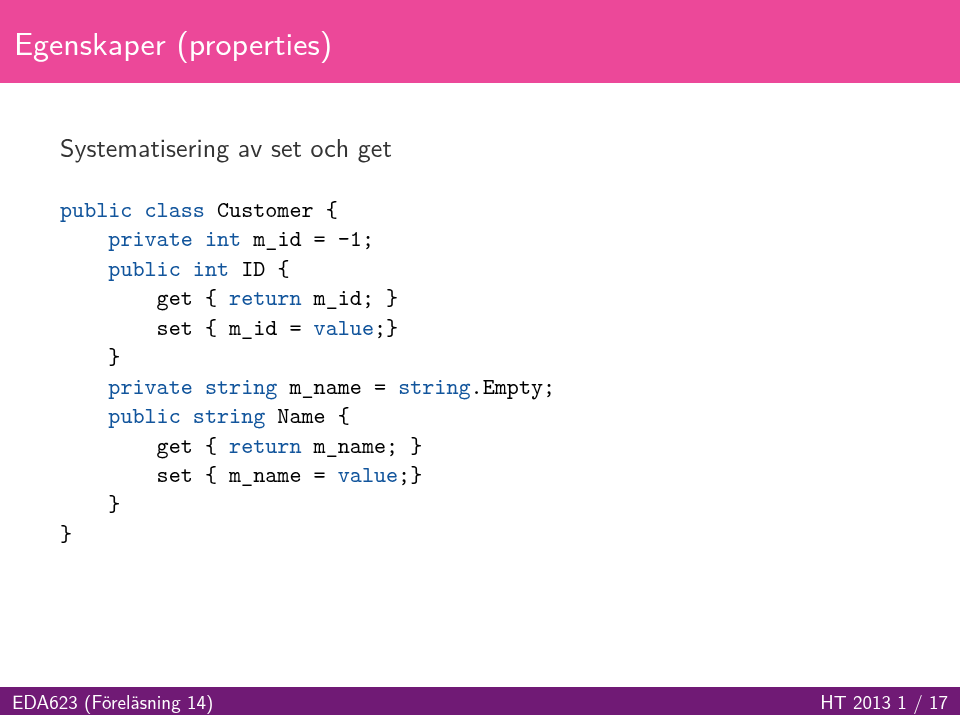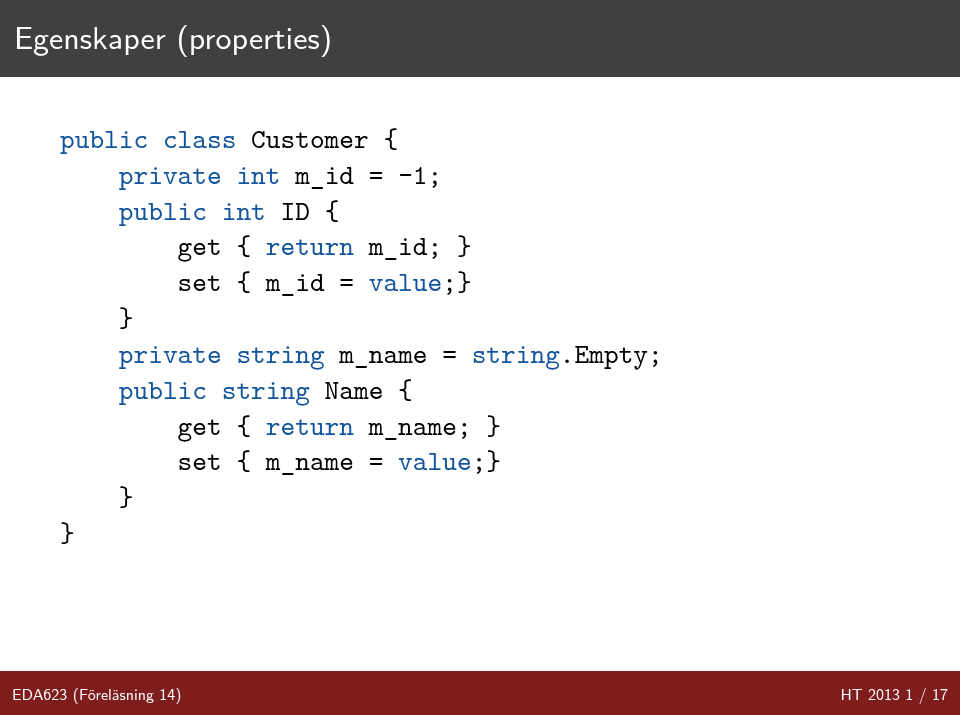--- a/index.html
+++ b/index.html
@@ -5,68 +5,69 @@
   * { margin: 0; padding: 0; box-sizing: border-box; }
   body {
     width: 960px;
     height: 715px;
     background: #ffffff;
     font-family: "Latin Modern Sans", "Helvetica Neue", Helvetica, Arial, sans-serif;
     position: relative;
     overflow: hidden;
   }
   .title-bar {
-    background: #404040;
+    background: #ec4899;
     color: #ffffff;
-    padding: 12px 14px 18px 14px;
+    padding: 18px 14px 18px 14px;
     font-size: 32px;
     font-weight: 300;
   }
   .content {
     padding: 44px 60px 0 60px;
   }
   .subtitle {
     font-size: 26px;
     font-weight: 300;
     color: #333333;
     margin-bottom: 30px;
   }
   .code {
     font-family: "Latin Modern Mono", "Courier New", Courier, monospace;
-    font-size: 28px;
+    font-size: 23px;
     line-height: 1.28;
     white-space: pre;
     color: #000000;
   }
   .kw { color: #12559c; }
   .footer {
     position: absolute;
     bottom: 0;
     left: 0;
     right: 0;
-    height: 44px;
-    background: #7f1d1d;
+    height: 28px;
+    background: #701a75;
     color: #ffffff;
-    font-size: 16px;
+    font-size: 19px;
     display: flex;
     align-items: center;
     justify-content: space-between;
     padding: 0 12px;
   }
   .footer-left { }
   .footer-right { }
 </style>
 </head>
 <body>
 
 <div class="title-bar">
   <span>Egenskaper (properties)</span>
 </div>
 
 <div class="content">
+  <div class="subtitle">Systematisering av set och get</div>
 
   <div class="code"><span class="kw">public</span> <span class="kw">class</span><span> Customer {</span>
     <span class="kw">private</span> <span class="kw">int</span><span> m_id = -1;</span>
     <span class="kw">public</span> <span class="kw">int</span><span> ID {</span>
 <span>        get { </span><span class="kw">return</span><span> m_id; }</span>
 <span>        set { m_id = </span><span class="kw">value</span><span>;}</span>
 <span>    }</span>
     <span class="kw">private</span> <span class="kw">string</span><span> m_name = </span><span class="kw">string</span><span>.Empty;</span>
     <span class="kw">public</span> <span class="kw">string</span><span> Name {</span>
 <span>        get { </span><span class="kw">return</span><span> m_name; }</span>

